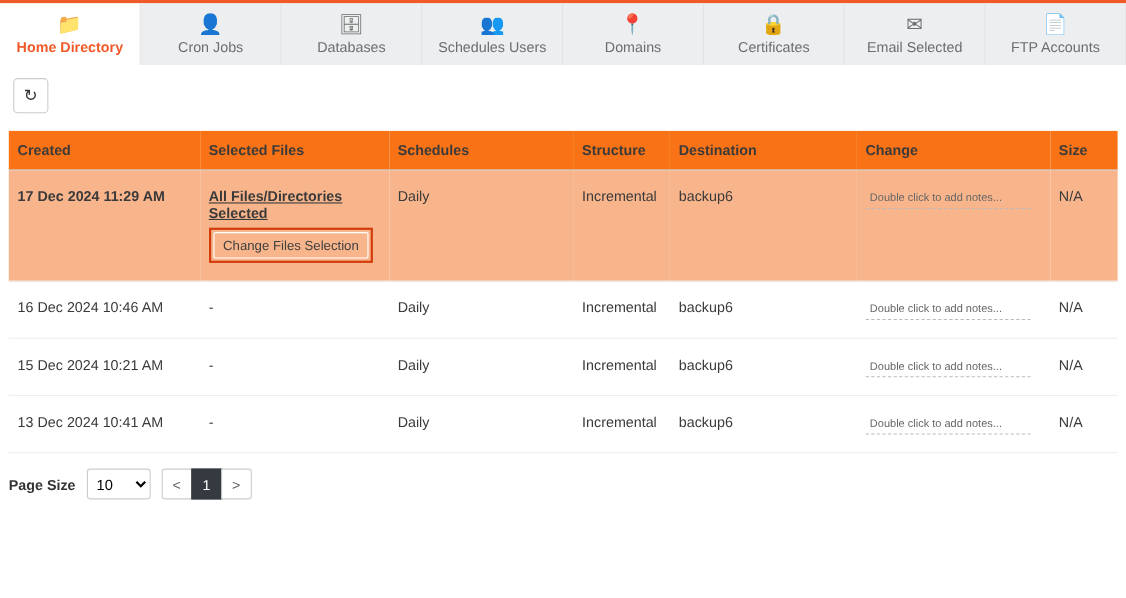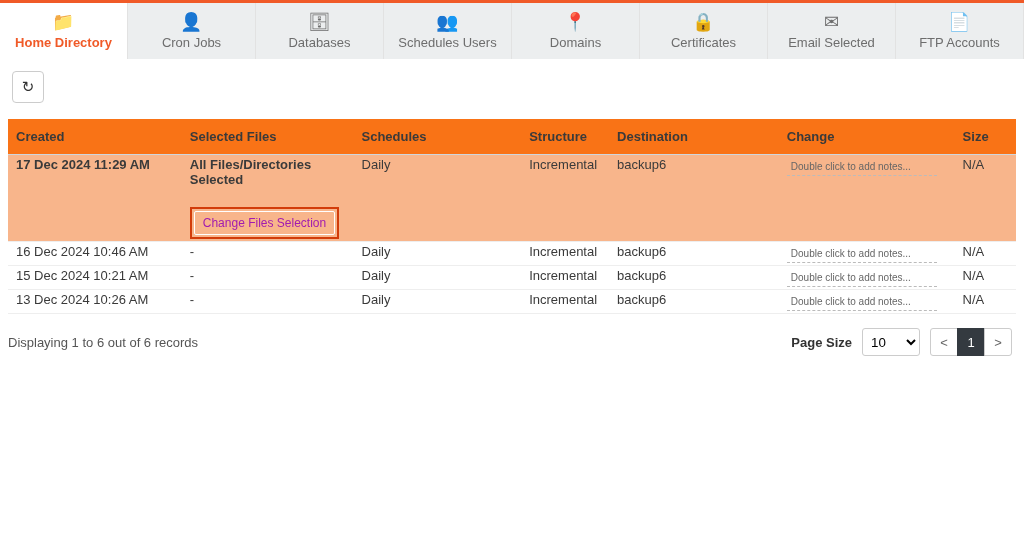--- a/index.html
+++ b/index.html
@@ -52,37 +52,37 @@
   table.grid thead th {
     background: #f97316;
     text-align: left;
     padding: 10px 8px;
     font-weight: 700;
     font-size: 13px;
     color: #3a3a3a;
     border-bottom: 1px solid #cfd6dd;
   }
   table.grid tbody td {
-    padding: 2px 8px;
+    padding: 16px 8px;
     vertical-align: top;
     border-bottom: 1px solid #eee;
     font-size: 13px;
     color: #3a3a3a;
   }
   tbody tr.selected td {
     background: #f8b58b;
   }
   tbody tr.selected td .created { font-weight: 700; }
   tbody tr td .created { font-weight: 400; }
 
-  .sel-files { font-weight: 700; margin-bottom: 20px; }
+  .sel-files { font-weight: 700; margin-bottom: 6px; text-decoration: underline; }
   .change-btn {
     display: inline-block;
     background: transparent;
-    color: #a21caf;
+    color: #404040;
     border: 1px solid #fff;
     padding: 4px 8px;
     font-size: 12px;
     cursor: pointer;
     border-radius: 2px;
   }
   .change-wrap {
     display: inline-block;
     border: 2px solid #d23c0a;
     padding: 2px;
@@ -221,33 +221,32 @@
       <tr>
         <td><span class="created">15 Dec 2024 10:21 AM</span></td>
         <td><span>-</span></td>
         <td><span>Daily</span></td>
         <td><span>Incremental</span></td>
         <td><span>backup6</span></td>
         <td><span class="notes-ph">Double click to add notes...</span></td>
         <td><span>N/A</span></td>
       </tr>
       <tr>
-        <td><span class="created">13 Dec 2024 10:26 AM</span></td>
+        <td><span class="created">13 Dec 2024 10:41 AM</span></td>
         <td><span>-</span></td>
         <td><span>Daily</span></td>
         <td><span>Incremental</span></td>
         <td><span>backup6</span></td>
         <td><span class="notes-ph">Double click to add notes...</span></td>
         <td><span>N/A</span></td>
       </tr>
     </tbody>
 </table>
 
 <div class="footer">
-  <div class="left">Displaying 1 to 6 out of 6 records</div>
   <div class="pager">
     <span class="pagesize-label">Page Size</span>
     <select class="pagesize">
       <option>10</option>
     </select>
     <span class="nav-group">
       <button class="navbtn">&lt;</button>
       <button class="pagebtn active">1</button>
       <button class="navbtn">&gt;</button>
     </span>

